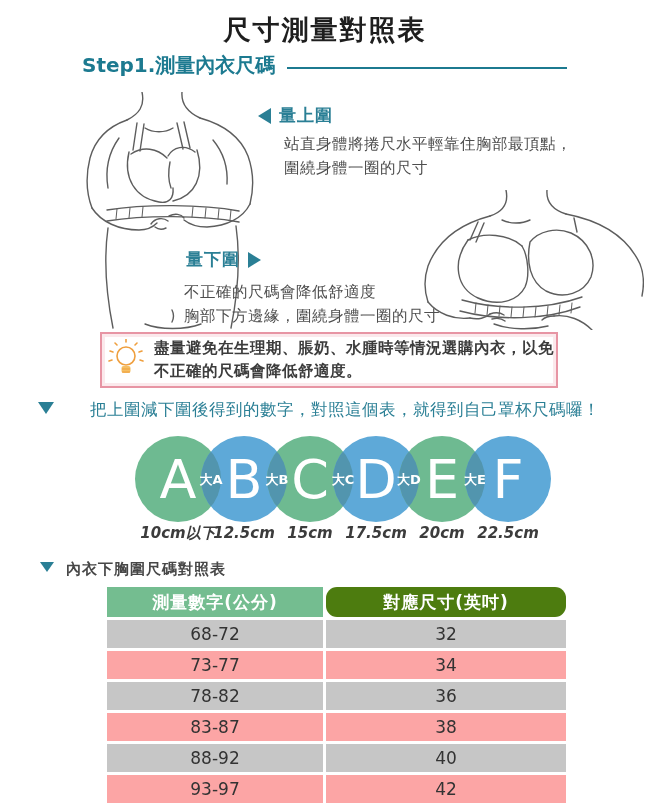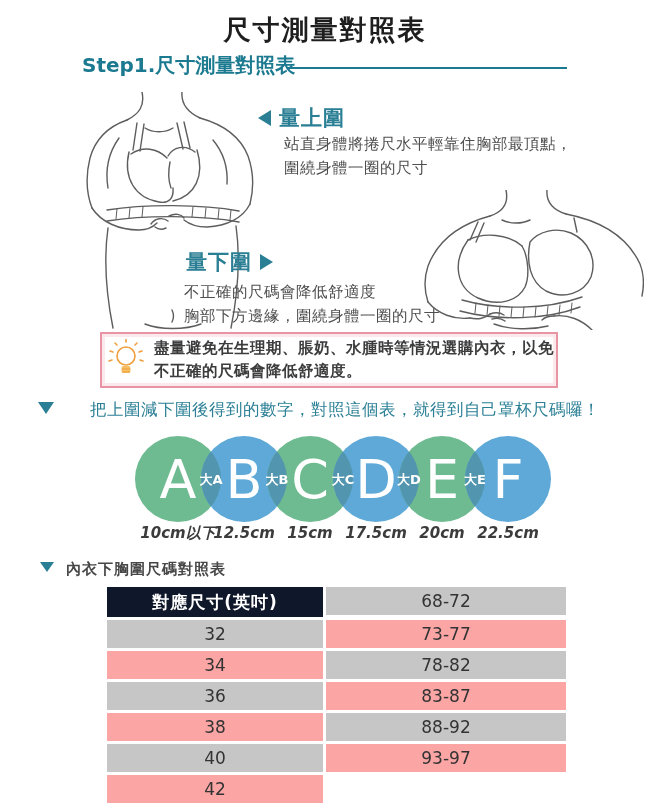--- a/index.html
+++ b/index.html
@@ -11,21 +11,21 @@
   
   .page-title{
     left:0;top:12px;width:650px;text-align:center;
     font-family:"DejaVu Serif","Liberation Serif",serif;
     font-size:27px;font-weight:700;color:#1e1e1e;letter-spacing:2px;
   }
   
   .step-heading{left:82px;top:52px;font-size:20px;font-weight:700;color:#1c7a90;}
   .step-rule{left:287px;top:67px;width:280px;height:2px;background:#1c7a90;}
   
-  .meas-label{font-size:21px;font-weight:700;color:#2a7f95;letter-spacing:1px;}
+  .meas-label{font-size:17px;font-weight:700;color:#2a7f95;letter-spacing:1px;}
   .label-row{display:flex;align-items:center;gap:8px;}
   .tri-left{width:0;height:0;border-top:8px solid transparent;border-bottom:8px solid transparent;border-right:13px solid #2a7f95;}
   .tri-right{width:0;height:0;border-top:8px solid transparent;border-bottom:8px solid transparent;border-left:13px solid #2a7f95;}
   .tri-down{width:0;height:0;border-left:8px solid transparent;border-right:8px solid transparent;border-top:12px solid #2a7f95;}
   .tri-down.small{border-left-width:7px;border-right-width:7px;border-top-width:10px;}
   .desc{font-size:15.5px;line-height:24px;color:#4e4e4e;letter-spacing:0.5px;}
   
   .tip-box{
     left:100px;top:332px;width:458px;height:56px;
     border:2px solid #e795a4;box-shadow:inset 0 0 0 3px #fbe9ec;
@@ -37,33 +37,33 @@
   .cup-chart{left:135px;top:435px;}
   .cup-values{left:0;top:524px;width:516px;height:22px;font-style:italic;}
   .cup-value{position:absolute;transform:translateX(-50%);font-size:15px;font-weight:600;color:#3c3c3c;white-space:nowrap;}
   
   .table-caption{left:66px;top:560px;font-size:15px;font-weight:600;color:#474747;letter-spacing:1px;}
   
   .size-table{left:107px;top:587px;width:459px;display:grid;grid-template-columns:216px 240px;gap:3px;}
   .cell{display:flex;align-items:center;justify-content:center;font-size:17px;}
   .th{height:30px;color:#ffffff;font-weight:600;letter-spacing:1px;}
   .th-cm{background:#74bd90;}
-  .th-inch{background:#0f172a;}
+  .th-inch{background:#4d7c0f;border-radius:11px;}
   .td{height:28px;color:#333333;}
   .row-dark{background:#c6c6c6;}
   .row-light{background:#fca5a5;}
 </style>
 </head>
 <body>
 
 <div id="canvas">
 
   <div class="abs page-title">尺寸測量對照表</div>
 
-  <div class="abs step-heading">Step1.尺寸測量對照表</div>
+  <div class="abs step-heading">Step1.測量內衣尺碼</div>
   <div class="abs step-rule"></div>
 
   <svg class="abs" style="left:85px;top:92px;" width="175" height="240" viewBox="0 0 175 240">
     <g fill="none" stroke="#5d5d5d" stroke-width="1.4" stroke-linecap="round">
       <path d="M57,0 C60,14 54,22 42,28"></path>
       <path d="M97,0 C96,12 102,20 115,26"></path>
       <path d="M60,36 C68,41 80,41 88,36"></path>
       <path d="M42,28 C22,35 10,48 5,66 C1,82 1,100 7,116"></path>
       <path d="M34,46 C24,60 20,78 23,96"></path>
       <path d="M7,116 C16,130 34,138 54,138 C62,138 68,135 72,131"></path>
@@ -210,20 +210,21 @@
     <span class="cup-value" style="left:310px;">15cm</span>
     <span class="cup-value" style="left:376px;">17.5cm</span>
     <span class="cup-value" style="left:442px;">20cm</span>
     <span class="cup-value" style="left:508px;">22.5cm</span>
   </div>
 
   <div class="abs tri-down small" style="left:40px;top:562px;"></div>
   <div class="abs table-caption">內衣下胸圍尺碼對照表</div>
 
   <div class="abs size-table">
+    <div class="cell th th-cm">測量數字(公分)</div>
     <div class="cell th th-inch">對應尺寸(英吋)</div>
 
     <div class="cell td row-dark">68-72</div>
     <div class="cell td row-dark">32</div>
 
     <div class="cell td row-light">73-77</div>
     <div class="cell td row-light">34</div>
 
     <div class="cell td row-dark">78-82</div>
     <div class="cell td row-dark">36</div>

